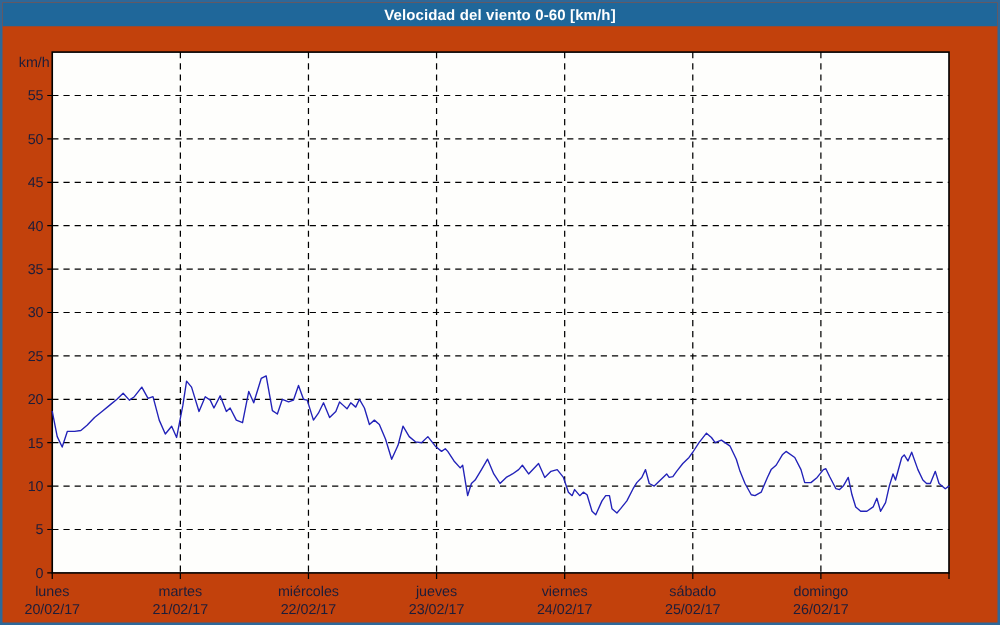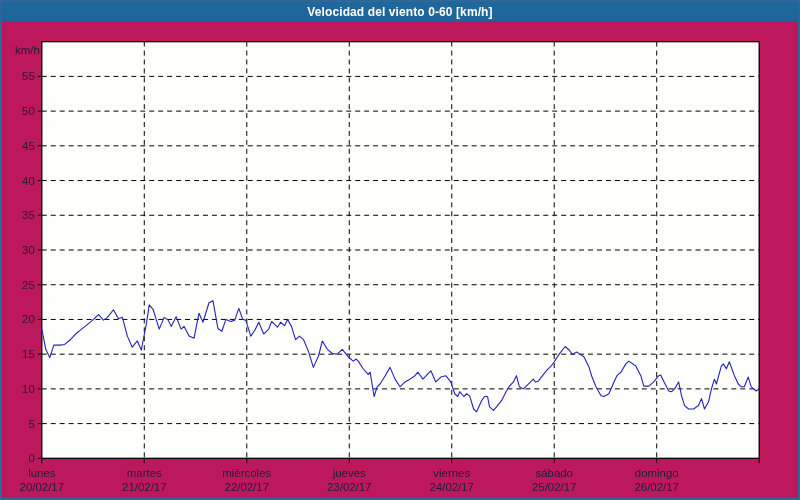--- a/index.html
+++ b/index.html
@@ -6,21 +6,21 @@
   html, body { width: 800px; height: 500px; }
   body {
     font-family: "Liberation Sans", "DejaVu Sans", sans-serif;
     background: #ffffff;
   }
   .window {
     position: relative;
     width: 800px;
     height: 500px;
     border: 2px solid #2e6899;
-    background: #be185d;
+    background: #c2410c;
     overflow: hidden;
   }
   .titlebar {
     position: absolute;
     top: 0; left: 0;
     width: 100%;
     height: 19px;
     background: #1f679a;
     display: flex;
     align-items: center;

